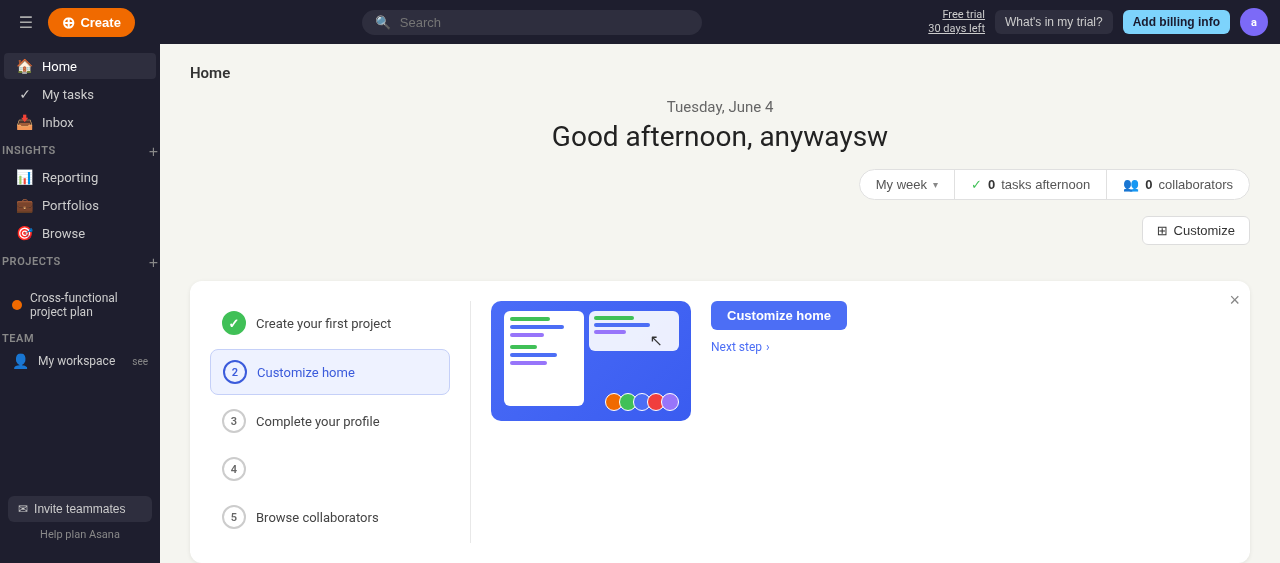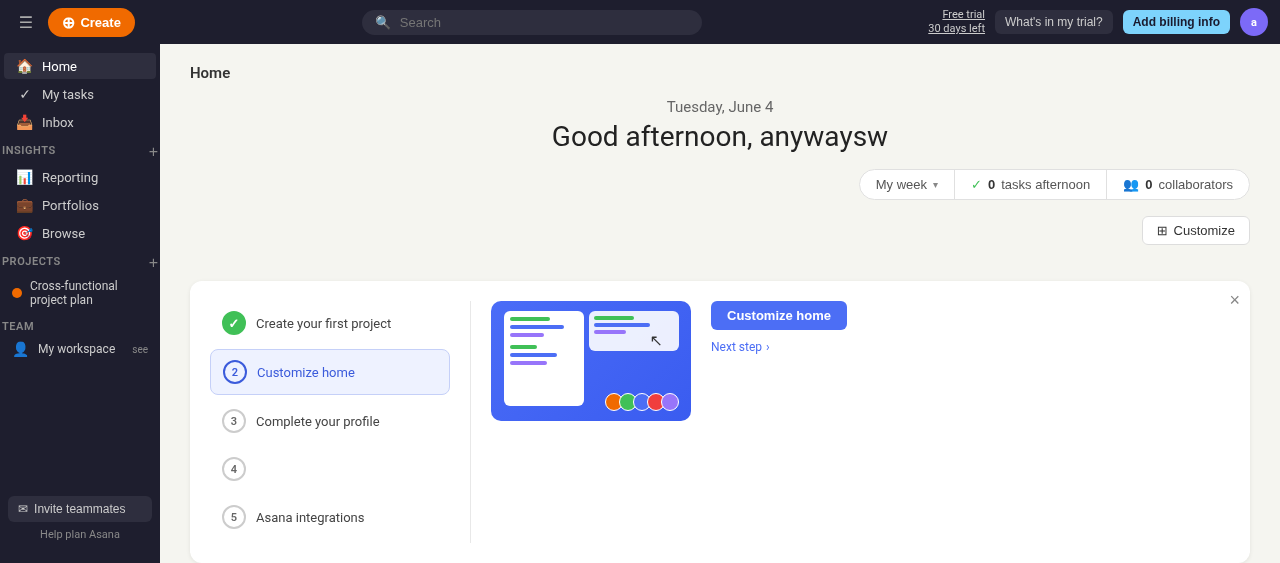--- a/index.html
+++ b/index.html
@@ -26,21 +26,21 @@
     .layout { display: flex; flex: 1; overflow: hidden; }
 
     
     .sidebar { background: #1e1e2e; width: 160px; flex-shrink: 0; display: flex; flex-direction: column; padding: 8px 0; overflow-y: auto; }
     .sidebar-item { display: flex; align-items: center; gap: 8px; padding: 5px 12px; color: #ccc; font-size: 13px; cursor: pointer; border-radius: 4px; margin: 1px 4px; }
     .sidebar-item.active { background: #2e2e3e; color: #fff; }
     .sidebar-item-icon { font-size: 14px; width: 18px; text-align: center; }
     .sidebar-section-header { display: flex; justify-content: space-between; padding: 8px 2px 3px; color: #888; font-size: 11px; font-weight: 600; text-transform: uppercase; letter-spacing: 0.05em; }
     .sidebar-add-btn { background: none; border: none; color: #888; cursor: pointer; font-size: 16px; line-height: 1; }
     .project-dot { width: 10px; height: 10px; border-radius: 50%; background: #f06a00; flex-shrink: 0; }
-    .sidebar-project { display: flex; align-items: center; gap: 8px; padding: 5px 12px; color: #ccc; font-size: 12px; cursor: pointer; }
+    .sidebar-project { display: flex; align-items: center; gap: 8px; padding: 5px 12px; color: #ccc; font-size: 12px; cursor: pointer; margin-top: 12px; }
     .sidebar-team-item { display: flex; align-items: center; gap: 8px; padding: 5px 12px; color: #ccc; font-size: 12px; cursor: pointer; }
     .see-link { margin-left: auto; font-size: 10px; color: #888; }
     .sidebar-bottom { margin-top: auto; padding: 8px; }
     .invite-btn { display: flex; align-items: center; gap: 6px; background: #2e2e3e; border: none; color: #ccc; border-radius: 6px; padding: 6px 10px; font-size: 12px; cursor: pointer; width: 100%; }
     .help-link { display: block; text-align: center; color: #888; font-size: 11px; padding: 6px; cursor: pointer; }
 
     
     .main { flex: 1; overflow-y: auto; padding: 20px 30px; }
     .page-title { font-size: 15px; font-weight: 600; color: #333; margin-bottom: 16px; }
 
@@ -225,21 +225,21 @@
         </div>
         <div class="onboarding-step">
           <div class="step-circle">3</div>
           <span>Complete your profile</span>
         </div>
         <div class="onboarding-step">
           <div class="step-circle">4</div>
         </div>
         <div class="onboarding-step">
           <div class="step-circle">5</div>
-          <span>Asana integrations</span>
+          <span>Browse collaborators</span>
         </div>
       </div>
       <div class="onboarding-divider"></div>
       <div class="onboarding-right">
 
         <div class="onboarding-preview">
           <div class="preview-inner">
             <div class="preview-panel-left">
               <div class="preview-bar preview-bar-green"></div>
               <div class="preview-bar preview-bar-blue"></div>

